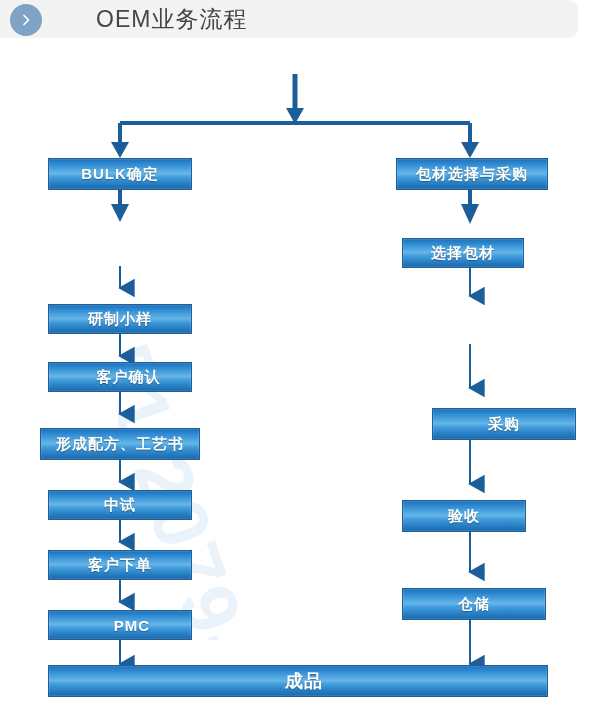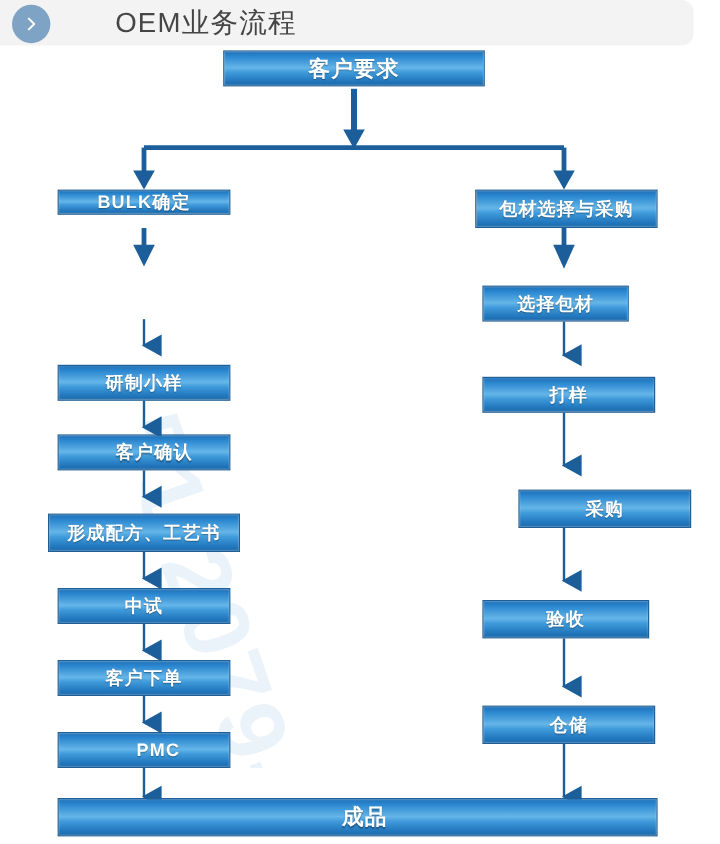--- a/index.html
+++ b/index.html
@@ -171,44 +171,42 @@
       <path d="M461 204 L470 224 L479 204 Z" fill="#1b5e99" stroke="none"></path>
 
       <path d="M470 268 L470 296" stroke-width="2" marker-end="url(#ah)"></path>
       <path d="M470 344 L470 388" stroke-width="2" marker-end="url(#ah)"></path>
       <path d="M470 440 L470 484" stroke-width="2" marker-end="url(#ah)"></path>
       <path d="M470 532 L470 572" stroke-width="2" marker-end="url(#ah)"></path>
       <path d="M470 620 L470 664" stroke-width="2" marker-end="url(#ah)"></path>
     </g>
   </svg>
 
-  <div class="node wide" style="left:186px; top:42px; width:218px; height:30px;">客户要求</div>
-
-  <div class="node small" style="left:48px; top:158px; width:144px; height:21px;">BULK确定</div>
+
+  <div class="node small" style="left:48px; top:158px; width:144px; height:32px;">BULK确定</div>
 
 
   <div class="node small" style="left:48px; top:304px; width:144px; height:30px;">研制小样</div>
 
   <div class="node small" style="left:48px; top:362px; width:144px; height:30px;padding-left:17px;">客户确认</div>
 
   <div class="node small" style="left:40px; top:428px; width:160px; height:32px;">形成配方、工艺书</div>
 
   <div class="node small" style="left:48px; top:490px; width:144px; height:30px;text-align:right;">中试</div>
 
   <div class="node small" style="left:48px; top:550px; width:144px; height:30px;">客户下单</div>
 
   <div class="node small" style="left:48px; top:610px; width:144px; height:30px;padding-left:24px;">PMC</div>
 
   <div class="node small" style="left:396px; top:158px; width:152px; height:32px;">包材选择与采购</div>
 
   <div class="node small" style="left:402px; top:238px; width:122px; height:30px;">选择包材</div>
 
-  <div class="node small" style="left:402px; top:314px; width:144px; height:30px;">打样</div>
 
   <div class="node small" style="left:402px; top:408px; width:144px; height:32px;margin-left:30px;">采购</div>
 
-  <div class="node small" style="left:402px; top:500px; width:139px; height:32px;">验收</div>
+  <div class="node small" style="left:402px; top:500px; width:124px; height:32px;">验收</div>
 
   <div class="node small" style="left:402px; top:588px; width:144px; height:32px;">仓储</div>
 
   <div class="node wide" style="left:48px; top:665px; width:500px; height:32px;padding-left:12px;">成品</div>
 
 </div>
 
 </body></html>

